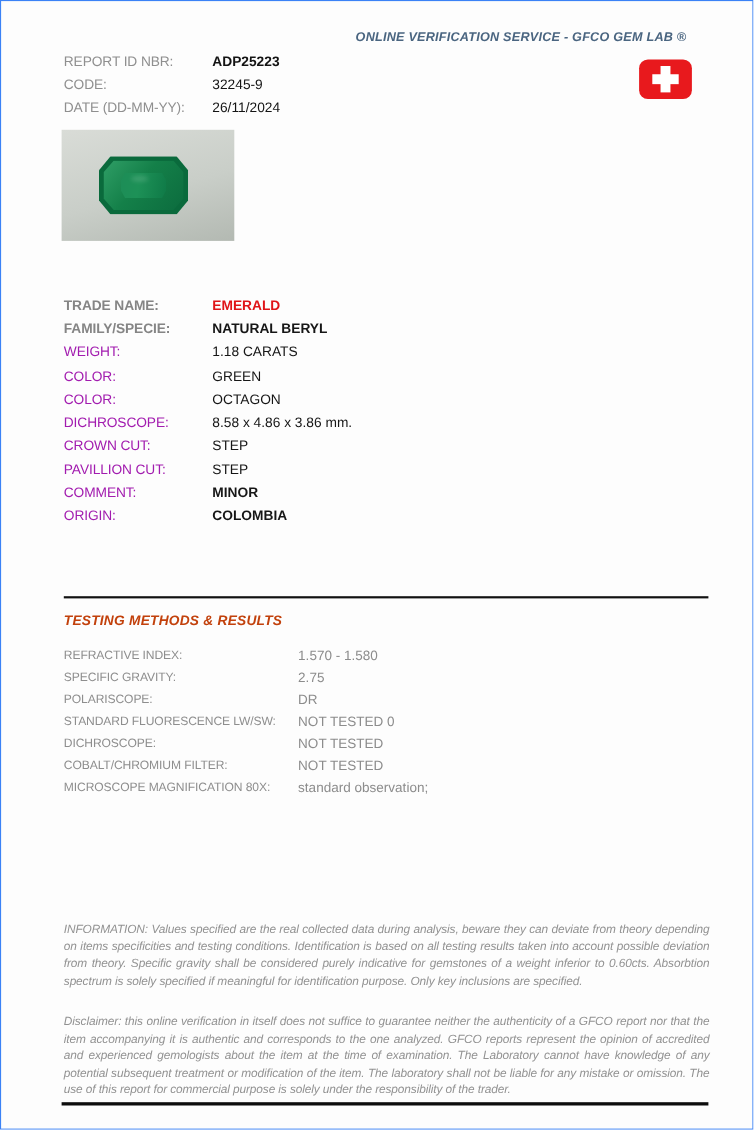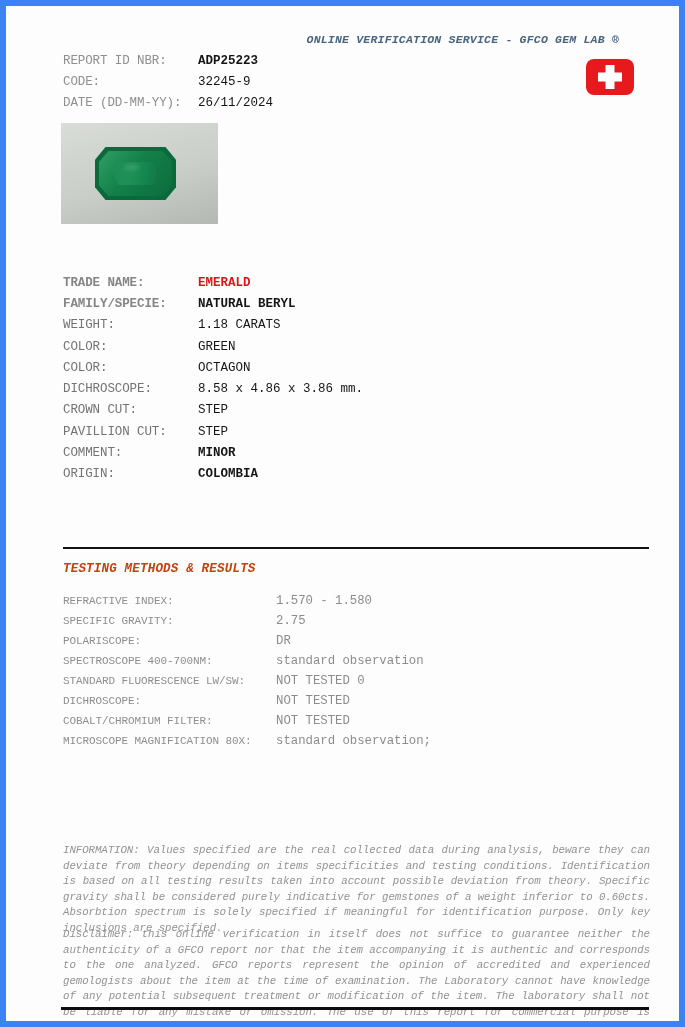--- a/index.html
+++ b/index.html
@@ -1,22 +1,22 @@
 <!DOCTYPE html>
 <html><head>
 <meta charset="utf-8">
 <style>
   * { margin:0; padding:0; box-sizing:border-box; }
   html,body { background:#ffffff; }
   .page {
     position:relative;
     width:685px; height:1027px;
     background:#fdfdfd;
-    border:6px solid #3b82f6;
-    font-family:Liberation Mono, monospace;
+    border:1px solid #3b82f6;
+    font-family:Liberation Sans, sans-serif;
     overflow:hidden;
   }
 
   
   .service-title {
     position:absolute; top:27px; right:60px;
     font-size:11.5px; font-weight:bold; font-style:italic;
     color:#4a6580; letter-spacing:0.2px;
   }
   .header-fields { position:absolute; left:57px; top:44px; }
@@ -66,21 +66,21 @@
   }
   .gem-shine {
     position:absolute; left:22%; top:14%; width:38%; height:22%;
     background:rgba(255,255,255,0.14); filter:blur(2px);
     border-radius:50%;
   }
 
   
   .id-table { position:absolute; left:57px; top:266px; }
   .id-row { display:flex; height:21.3px; align-items:center; font-size:12.5px; }
-  .id-label { width:135px; color:#737373; letter-spacing:-0.1px; }
+  .id-label { width:135px; color:#a21caf; letter-spacing:-0.1px; }
   .id-label.lbl-bold { font-weight:bold; color:#858585; }
   .id-value { color:#161616; }
   .id-value.bold { font-weight:bold; }
   .id-value.red { color:#e01418; font-weight:bold; }
 
   
   .section-line {
     position:absolute; left:57px; top:541px;
     width:586px; height:2px; background:#121212;
   }
@@ -200,24 +200,20 @@
     </div>
     <div class="t-row">
       <span class="t-label">SPECIFIC GRAVITY:</span>
       <span class="t-value">2.75</span>
     </div>
     <div class="t-row">
       <span class="t-label">POLARISCOPE:</span>
       <span class="t-value">DR</span>
     </div>
     <div class="t-row">
-      <span class="t-label">SPECTROSCOPE 400-700NM:</span>
-      <span class="t-value">standard observation</span>
-    </div>
-    <div class="t-row">
       <span class="t-label">STANDARD FLUORESCENCE LW/SW:</span>
       <span class="t-value">NOT TESTED 0</span>
     </div>
     <div class="t-row">
       <span class="t-label">DICHROSCOPE:</span>
       <span class="t-value">NOT TESTED</span>
     </div>
     <div class="t-row">
       <span class="t-label">COBALT/CHROMIUM FILTER:</span>
       <span class="t-value">NOT TESTED</span>

